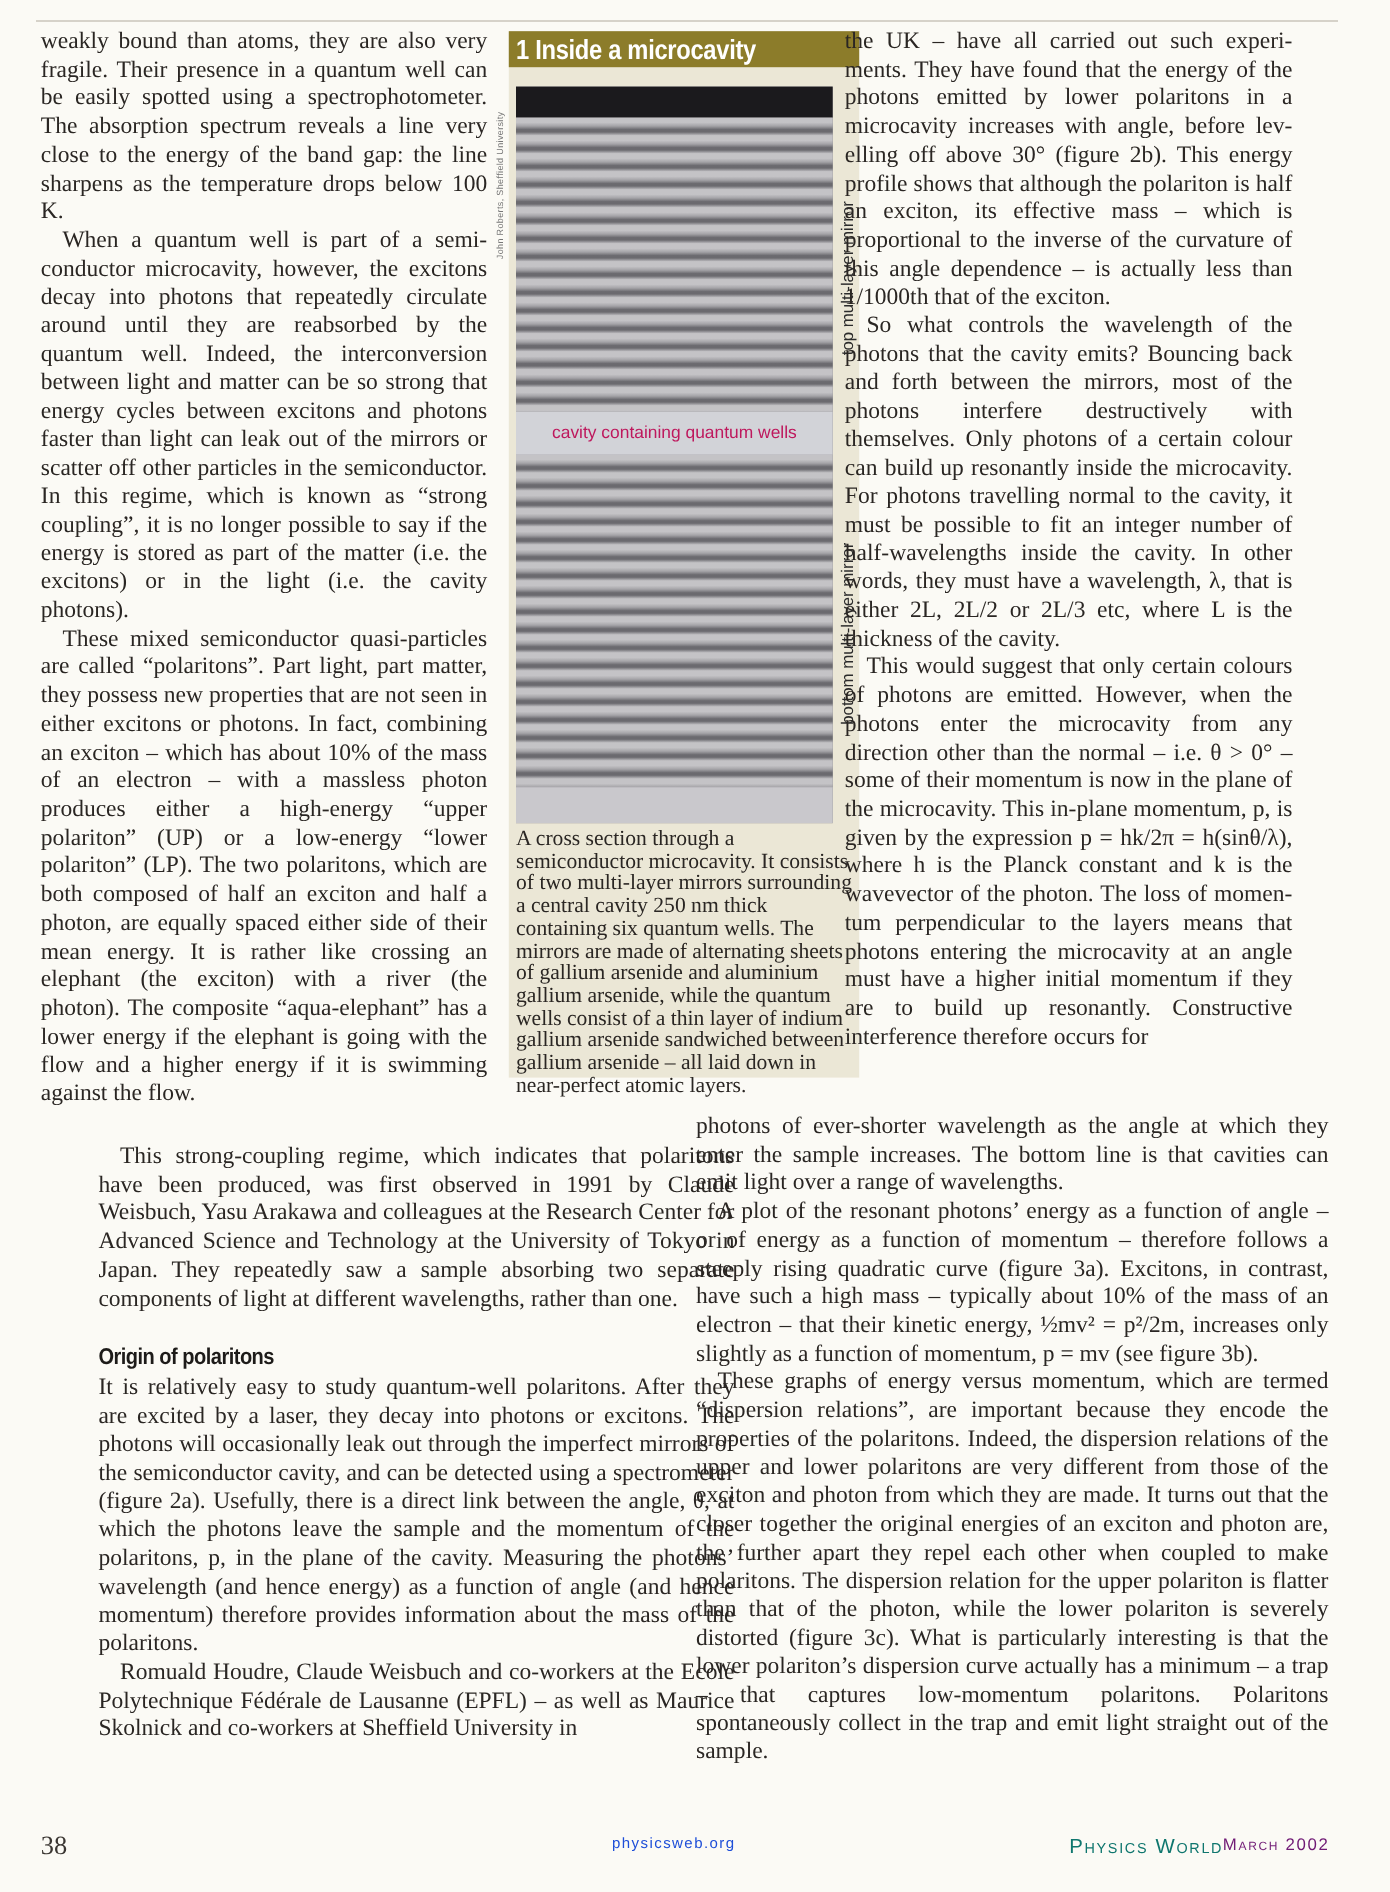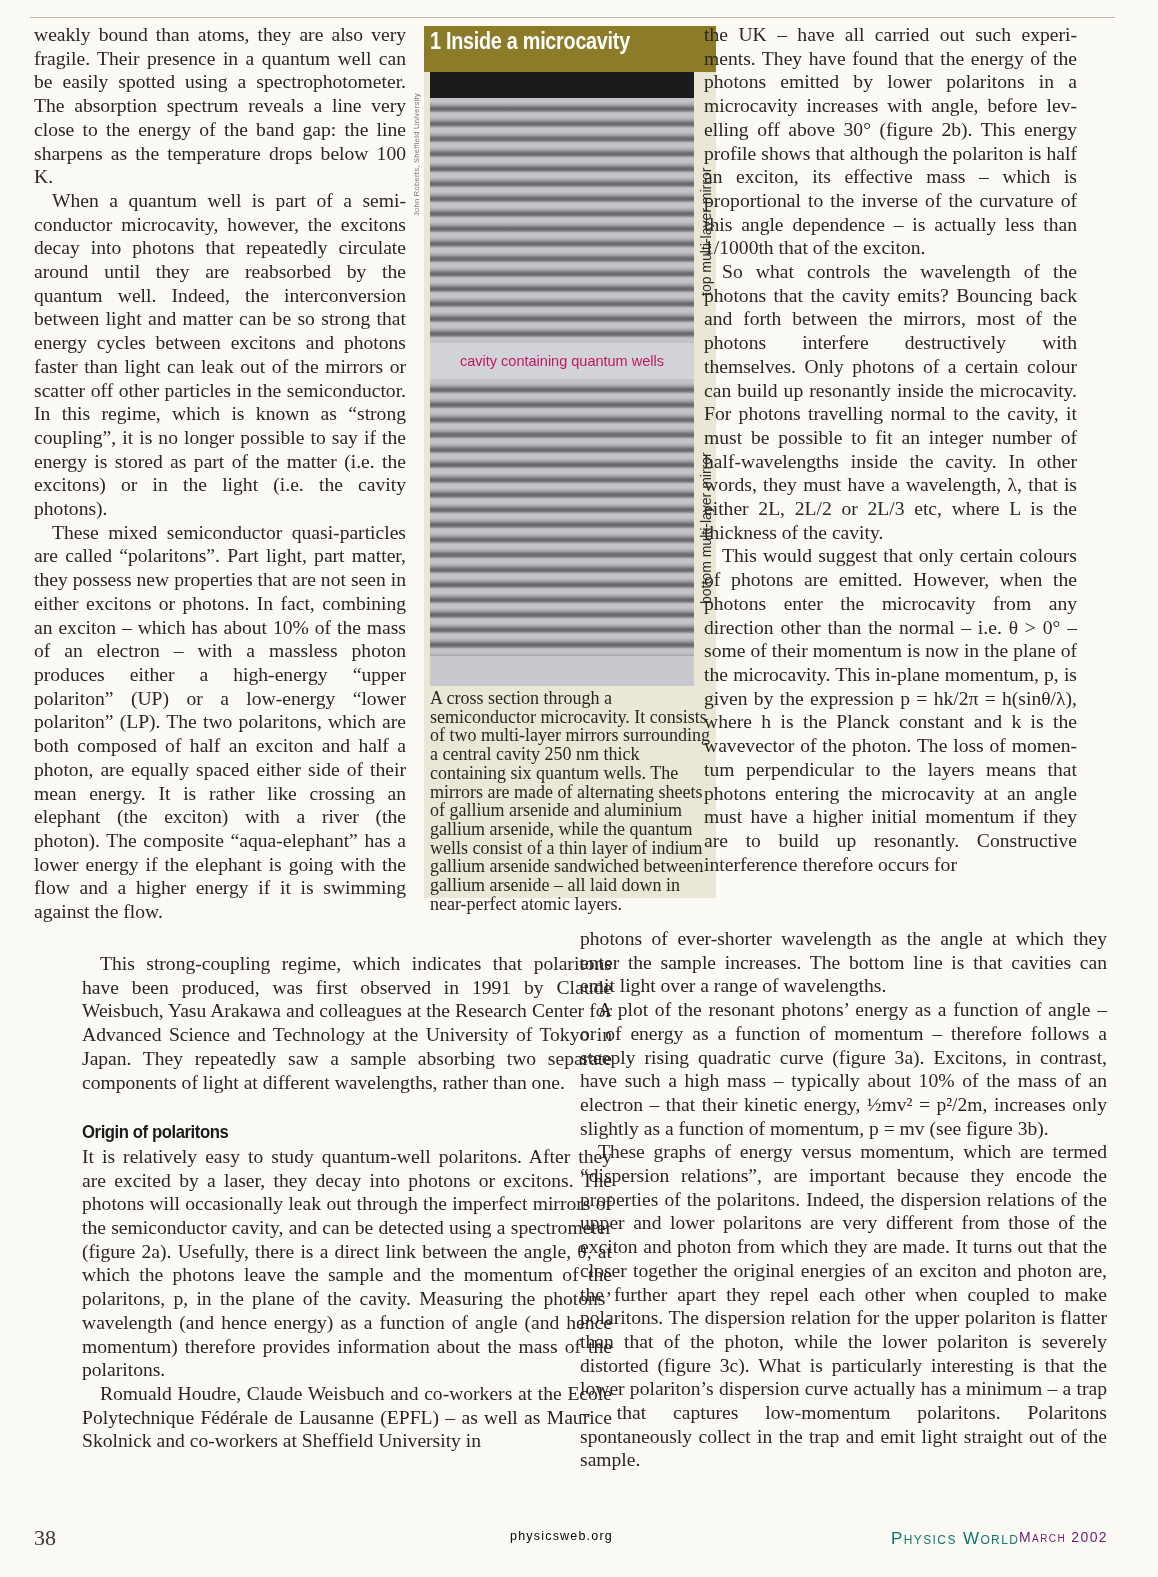--- a/index.html
+++ b/index.html
@@ -8,40 +8,40 @@
   .col { position:absolute; font-family:"Liberation Serif", serif; font-size:19.6px; line-height:23.7px; text-align:justify; hyphens:manual; }
   .col p { margin:0; text-indent:0; }
   .col p.ind { text-indent:18px; }
   .col1 { left:34px; top:23px; width:372px; }
   .col1b { left:34px; top:952px; width:530px;margin-left:48px; }
   .col3 { left:704px; top:23px; width:373px; }
   .col3b { left:580px; top:927px; width:527px; }
   h3.sub { font-family:"Liberation Sans", sans-serif; font-weight:bold; font-size:19px; margin:26px 0 1px 0; letter-spacing:-0.5px; color:#1d1b19; transform:scaleX(0.88); transform-origin:left; }
   
   .fig { position:absolute; left:424px; top:26px; width:292px; height:872px; background:#ebe7d6; }
-  .fig-title { position:absolute; left:0; top:0; width:292px; height:46px; background:#8c7c2a; }
+  .fig-title { position:absolute; left:0; top:0; width:292px; height:30px; background:#8c7c2a; }
   .fig-title span { position:absolute; left:6px; top:2px; font-family:"Liberation Sans", sans-serif; font-weight:bold; font-size:23px; color:#fff; letter-spacing:-0.3px; transform:scaleX(0.86); transform-origin:left; white-space:nowrap; }
   .fig-img { position:absolute; left:6px; top:46px; width:264px; height:614px; overflow:hidden; background:#8e8c8f; }
   .fig-img .dark { position:absolute; left:0; top:0; width:100%; height:26px; background:#1b1a1d; }
   .stripes { position:absolute; left:0; width:100%;
     background: repeating-linear-gradient(to bottom, #c4c3c6 0px, #c4c3c6 4px, #a5a4a8 7px, #6b6a6f 10px, #6b6a6f 12px, #a5a4a8 14px, #c4c3c6 15px); }
   .stripes.top { top:26px; height:245px; }
   .cavity { position:absolute; left:0; top:271px; width:100%; height:36px; background:#d2d3d8; }
   .cavity span { display:block; text-align:center; font-family:"Liberation Sans", sans-serif; font-size:14.5px; line-height:36px; color:#be185d; }
   .stripes.bot { top:307px; height:277px; }
   .fig-img .base { position:absolute; left:0; top:584px; width:100%; height:30px; background:#c9c8cc; }
   .side-label { position:absolute; font-family:"Liberation Sans", sans-serif; font-size:14px; color:#2b2b2b; transform:rotate(-90deg); transform-origin:left top; white-space:nowrap; }
   .lbl-top { left:274px; top:270px; }
   .lbl-bot { left:274px; top:578px; }
   .credit { position:absolute; left:-12px; top:190px; font-family:"Liberation Sans", sans-serif; font-size:7.5px; color:#777; transform:rotate(-90deg); transform-origin:left top; white-space:nowrap; letter-spacing:0.3px; }
   .fig-cap { position:absolute; left:6px; top:663px; width:282px; font-family:Liberation Serif, serif; font-size:18px; line-height:18.7px; color:#2a2623; }
   
   .footer { position:absolute; top:1522px; font-family:"Liberation Sans", sans-serif; }
   .page-num { left:34px; font-family:"Liberation Serif", serif; font-size:22px; color:#3a3632; top:1525px; }
-  .site { left:510px; font-size:12.5px; color:#000000; letter-spacing:1.2px; top:1529px; }
+  .site { left:510px; font-size:12.5px; color:#1d4ed8; letter-spacing:1.2px; top:1529px; }
   .mag { left:891px; font-size:17px; font-weight:normal; color:#0f766e; letter-spacing:1.4px; top:1529px; font-variant:small-caps; }
   .date { left:1019px; font-size:14px; font-weight:normal; color:#701a75; letter-spacing:1.4px; top:1529px; font-variant:small-caps; }
 </style>
 </head>
 <body>
 
 <div class="rule-top"></div>
 
 <div class="col col1">
   <p>weakly bound than atoms, they are also very fragile. Their presence in a quantum well can be easily spotted using a spectro­photometer. The absorption spectrum re­veals a line very close to the energy of the band gap: the line sharpens as the tempera­ture drops below 100 K.</p>

